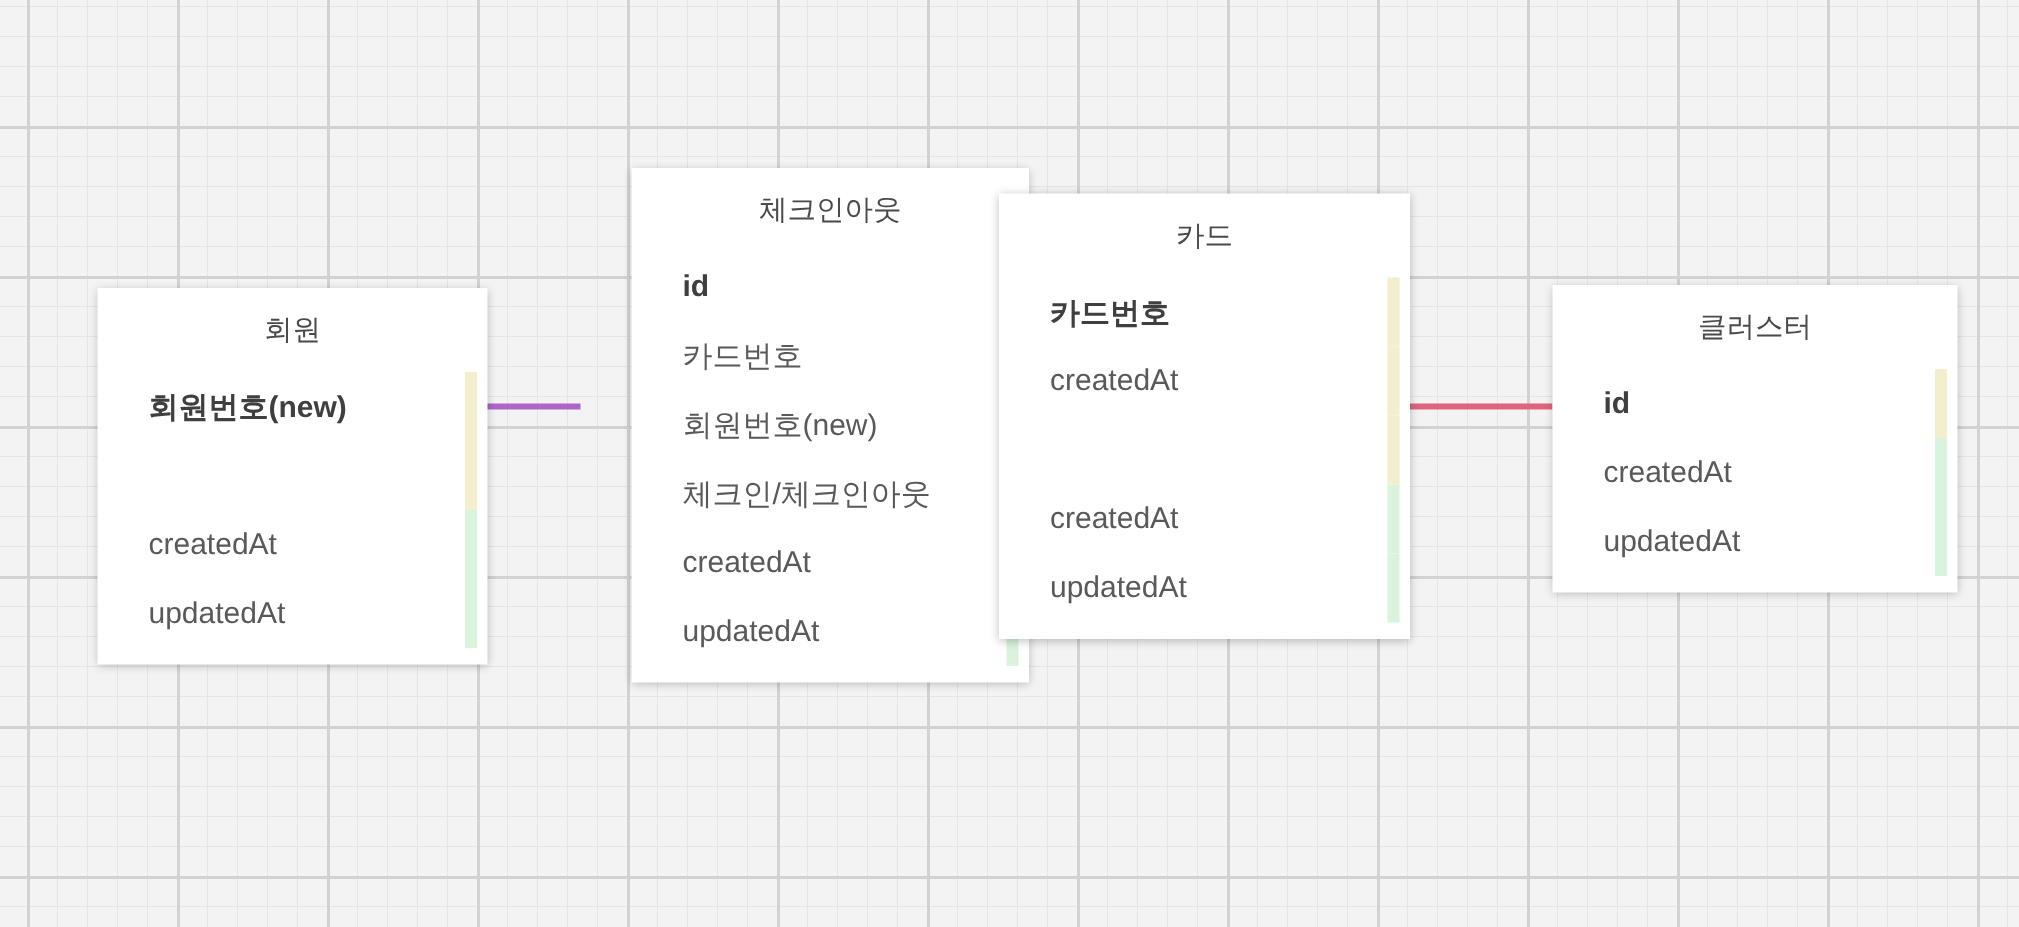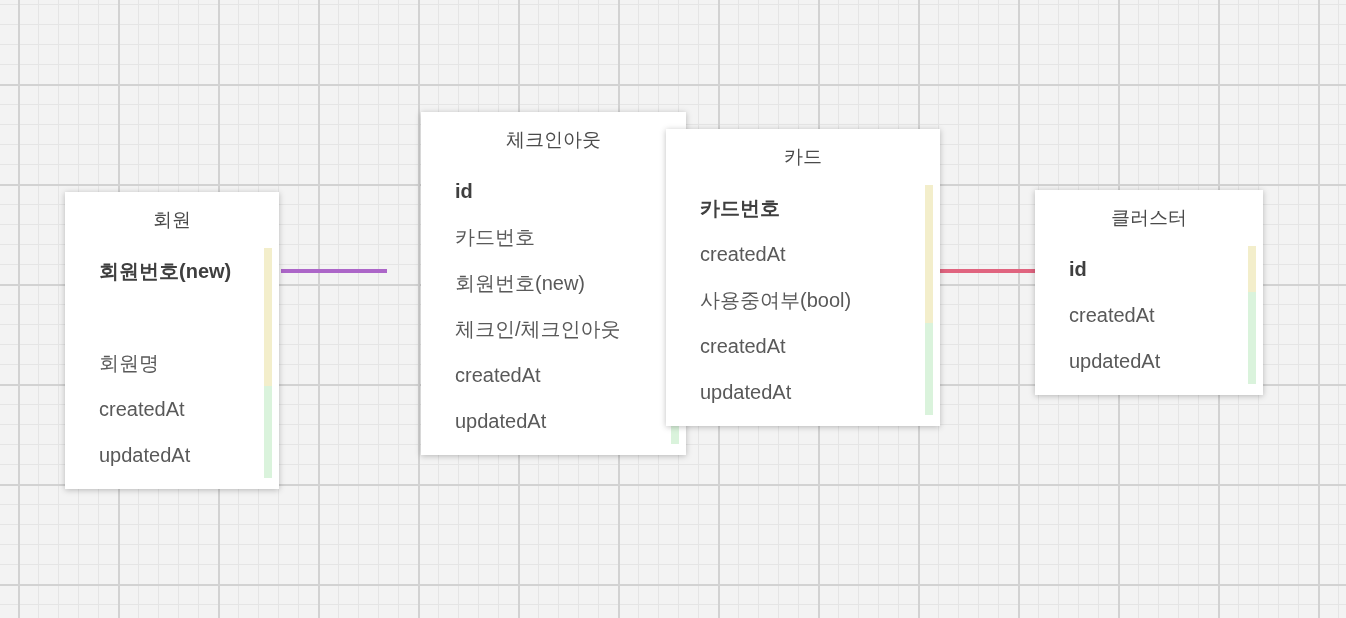--- a/index.html
+++ b/index.html
@@ -65,32 +65,28 @@
 </style>
 </head>
 <body>
 
 <div id="canvas">
 
   <div class="relation" style="left: 281px; top: 269px; width: 106px; background: rgb(172, 102, 200);"></div>
   <div class="relation" style="left: 634px; top: 223px; width: 32px; background: rgb(111, 111, 111);"></div>
   <div class="relation" style="left: 896px; top: 269px; width: 139px; background: rgb(224, 100, 127);"></div>
 
-  <div class="entity-table" style="left: 65px; top: 192px; width: 214px;">
+  <div class="entity-table" style="left: 65px; top: 192px; width: 260px;">
     <div class="table-title">회원</div>
     <div class="fields">
         <div class="field-row bold">
           <span class="field-label">회원번호(new)</span>
           <span class="field-strip" style="background: rgb(243, 238, 203);"></span>
         </div>
         <div class="field-row">
-          <span class="field-strip" style="background: rgb(243, 238, 203);"></span>
-        </div>
-        <div class="field-row">
-          <span class="field-label">회원명</span>
           <span class="field-strip" style="background: rgb(243, 238, 203);"></span>
         </div>
         <div class="field-row">
           <span class="field-label">createdAt</span>
           <span class="field-strip" style="background: rgb(218, 243, 220);"></span>
         </div>
         <div class="field-row">
           <span class="field-label">updatedAt</span>
           <span class="field-strip" style="background: rgb(218, 243, 220);"></span>
         </div>
@@ -132,35 +128,34 @@
     <div class="fields">
         <div class="field-row bold">
           <span class="field-label">카드번호</span>
           <span class="field-strip" style="background: rgb(243, 238, 203);"></span>
         </div>
         <div class="field-row">
           <span class="field-label">createdAt</span>
           <span class="field-strip" style="background: rgb(243, 238, 203);"></span>
         </div>
         <div class="field-row">
-          <span class="field-label">사용중여부(bool)</span>
           <span class="field-strip" style="background: rgb(243, 238, 203);"></span>
         </div>
         <div class="field-row">
           <span class="field-label">createdAt</span>
           <span class="field-strip" style="background: rgb(218, 243, 220);"></span>
         </div>
         <div class="field-row">
           <span class="field-label">updatedAt</span>
           <span class="field-strip" style="background: rgb(218, 243, 220);"></span>
         </div>
       </div>
   </div>
 
-  <div class="entity-table" style="left: 1035px; top: 190px; width: 228px;">
+  <div class="entity-table" style="left: 1035px; top: 190px; width: 270px;">
     <div class="table-title">클러스터</div>
     <div class="fields">
         <div class="field-row bold">
           <span class="field-label">id</span>
           <span class="field-strip" style="background: rgb(243, 238, 203);"></span>
         </div>
         <div class="field-row">
           <span class="field-label">createdAt</span>
           <span class="field-strip" style="background: rgb(218, 243, 220);"></span>
         </div>

